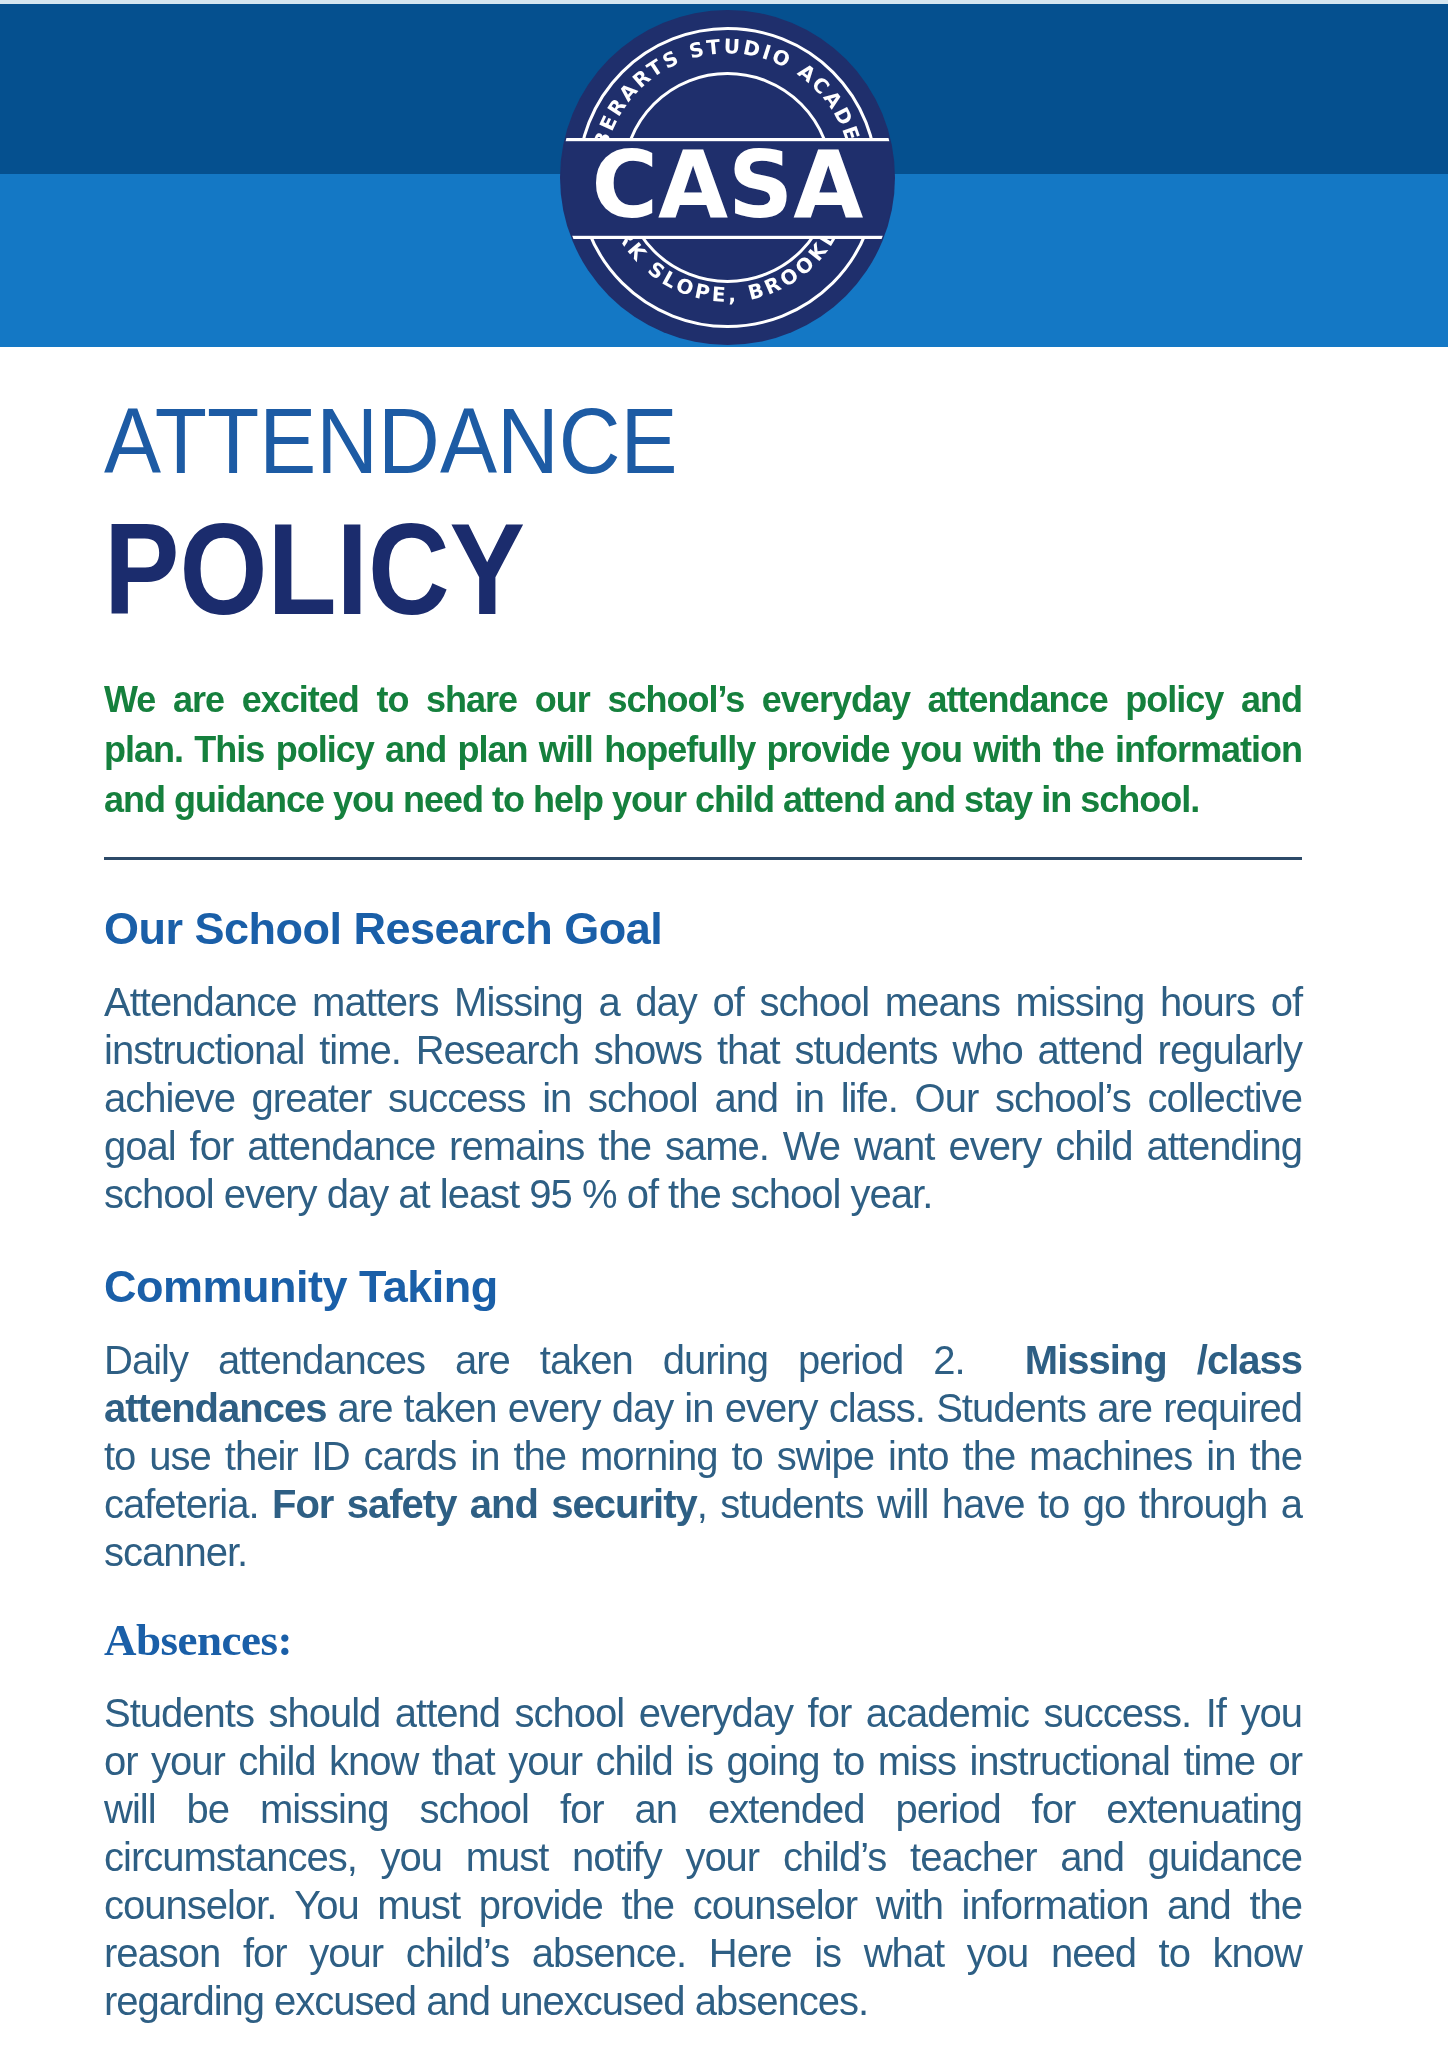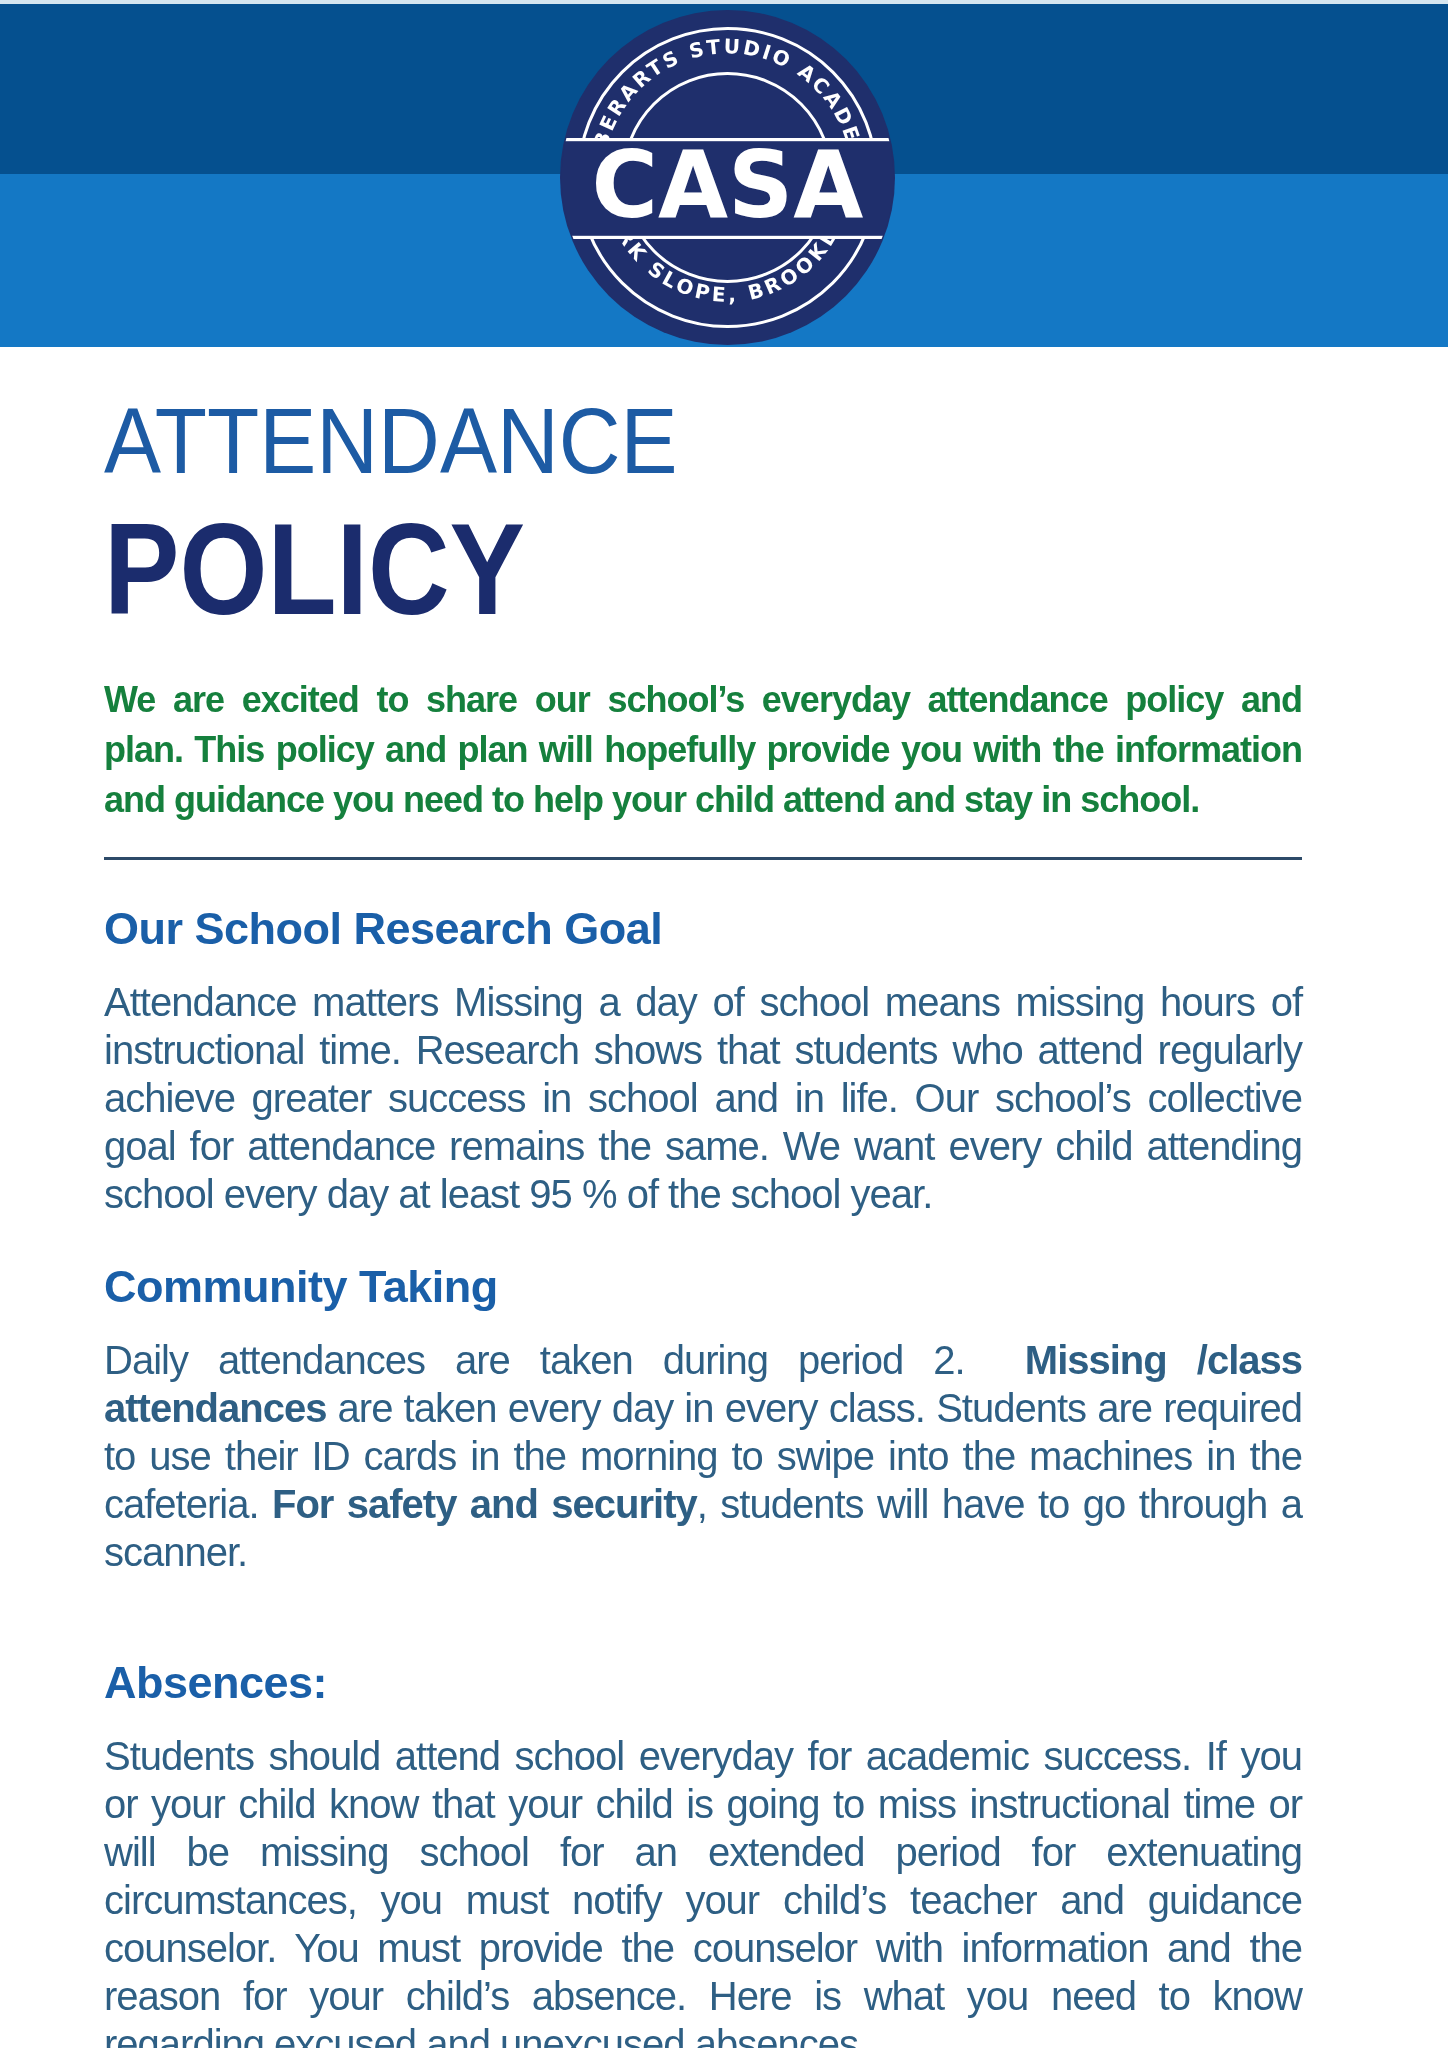--- a/index.html
+++ b/index.html
@@ -88,21 +88,22 @@
   }
   .section-heading {
     margin: 42px 0 0 0;
     font-size: 45px;
     line-height: 54px;
     font-weight: 700;
     color: #1a5fa8;
     letter-spacing: -0.5px;
   }
   .section-heading.extra-gap {
-    margin-top: 80px;
+    margin-top: 37px;
+    font-family: Liberation Serif, serif;
   }
   .body-text {
     margin: 22px 0 0 0;
     font-size: 40px;
     line-height: 48px;
     font-weight: 400;
     color: #2e5f84;
     letter-spacing: -1px;
     text-align: justify;
   }

